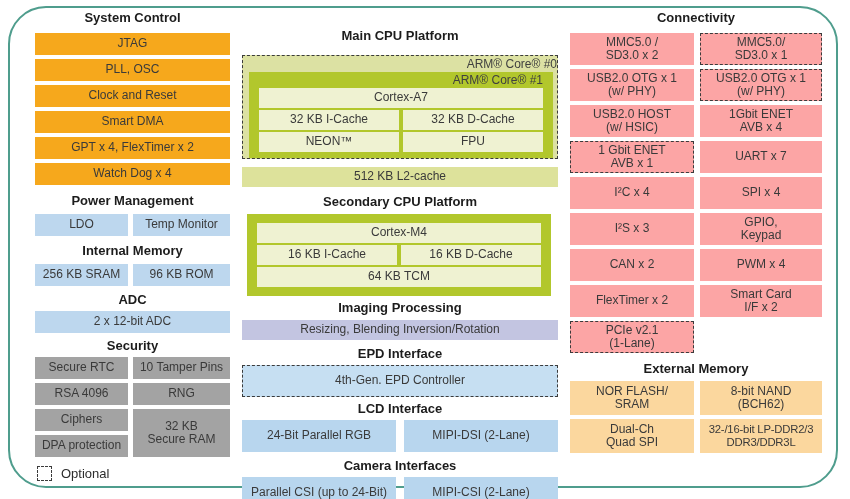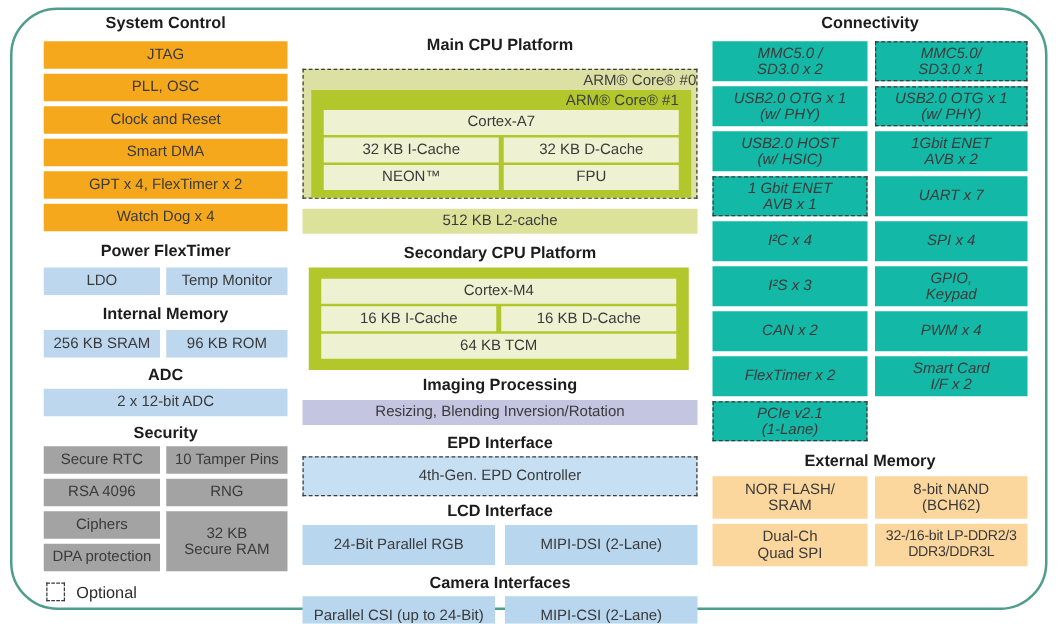--- a/index.html
+++ b/index.html
@@ -12,21 +12,21 @@
   .col-mid   { left:242px; top:28px; width:316px; }
   .col-right { left:570px; top:10px; width:252px; }
 
   .h { font-weight:bold; font-size:13px; color:#1c1c1c; text-align:center; height:16px; line-height:16px; }
 
   .cell { display:flex; align-items:center; justify-content:center; text-align:center;
           font-size:12px; color:#3a3a3a; white-space:pre-line; line-height:13.5px; box-sizing:border-box; }
   .orange  { background:#F6A81C; }
   .lblue   { background:#BDD7EE; }
   .mblue   { background:#a3a3a3; }
-  .mint    { background:#14b8a6;font-style:italic; }
+  .mint    { background:#fca5a5; }
   .lorange { background:#FBD79E; }
   .dashed  { border:1.5px dashed #3b3b3b; }
 
   
   .stack6 { display:flex; flex-direction:column; gap:4px; margin-top:7px; }
   .stack6 .cell { height:22px; }
   .row2 { display:grid; grid-template-columns:93px 97px; column-gap:5px; margin-top:5px; }
   .row2 .cell, .row1 .cell { height:22px; }
   .row1 { margin-top:3px; }
   .mt8 { margin-top:8px; } .mt7 { margin-top:7px; } .mt6 { margin-top:6px; }
@@ -68,21 +68,21 @@
     <div class="h">System Control</div>
     <div class="stack6">
       <div class="cell orange">JTAG</div>
       <div class="cell orange">PLL, OSC</div>
       <div class="cell orange">Clock and Reset</div>
       <div class="cell orange">Smart DMA</div>
       <div class="cell orange">GPT x 4, FlexTimer x 2</div>
       <div class="cell orange">Watch Dog x 4</div>
     </div>
 
-    <div class="h mt8">Power FlexTimer</div>
+    <div class="h mt8">Power Management</div>
     <div class="row2">
       <div class="cell lblue">LDO</div>
       <div class="cell lblue">Temp Monitor</div>
     </div>
 
     <div class="h mt7">Internal Memory</div>
     <div class="row2">
       <div class="cell lblue">256 KB SRAM</div>
       <div class="cell lblue">96 KB ROM</div>
     </div>
@@ -167,21 +167,21 @@
 SD3.0 x 2</div>
       <div class="cell mint dashed">MMC5.0/
 SD3.0 x 1</div>
       <div class="cell mint">USB2.0 OTG x 1
 (w/ PHY)</div>
       <div class="cell mint dashed">USB2.0 OTG x 1
 (w/ PHY)</div>
       <div class="cell mint">USB2.0 HOST
 (w/ HSIC)</div>
       <div class="cell mint">1Gbit ENET
-AVB x 2</div>
+AVB x 4</div>
       <div class="cell mint dashed">1 Gbit ENET
 AVB x 1</div>
       <div class="cell mint">UART x 7</div>
       <div class="cell mint">I²C x 4</div>
       <div class="cell mint">SPI x 4</div>
       <div class="cell mint">I²S x 3</div>
       <div class="cell mint">GPIO,
 Keypad</div>
       <div class="cell mint">CAN x 2</div>
       <div class="cell mint">PWM x 4</div>

